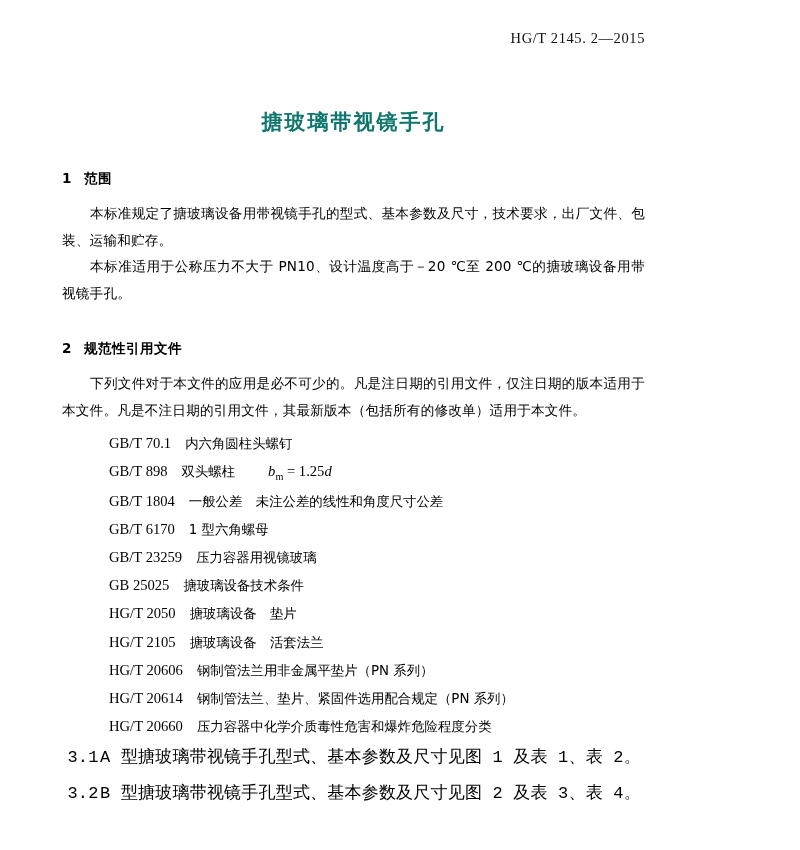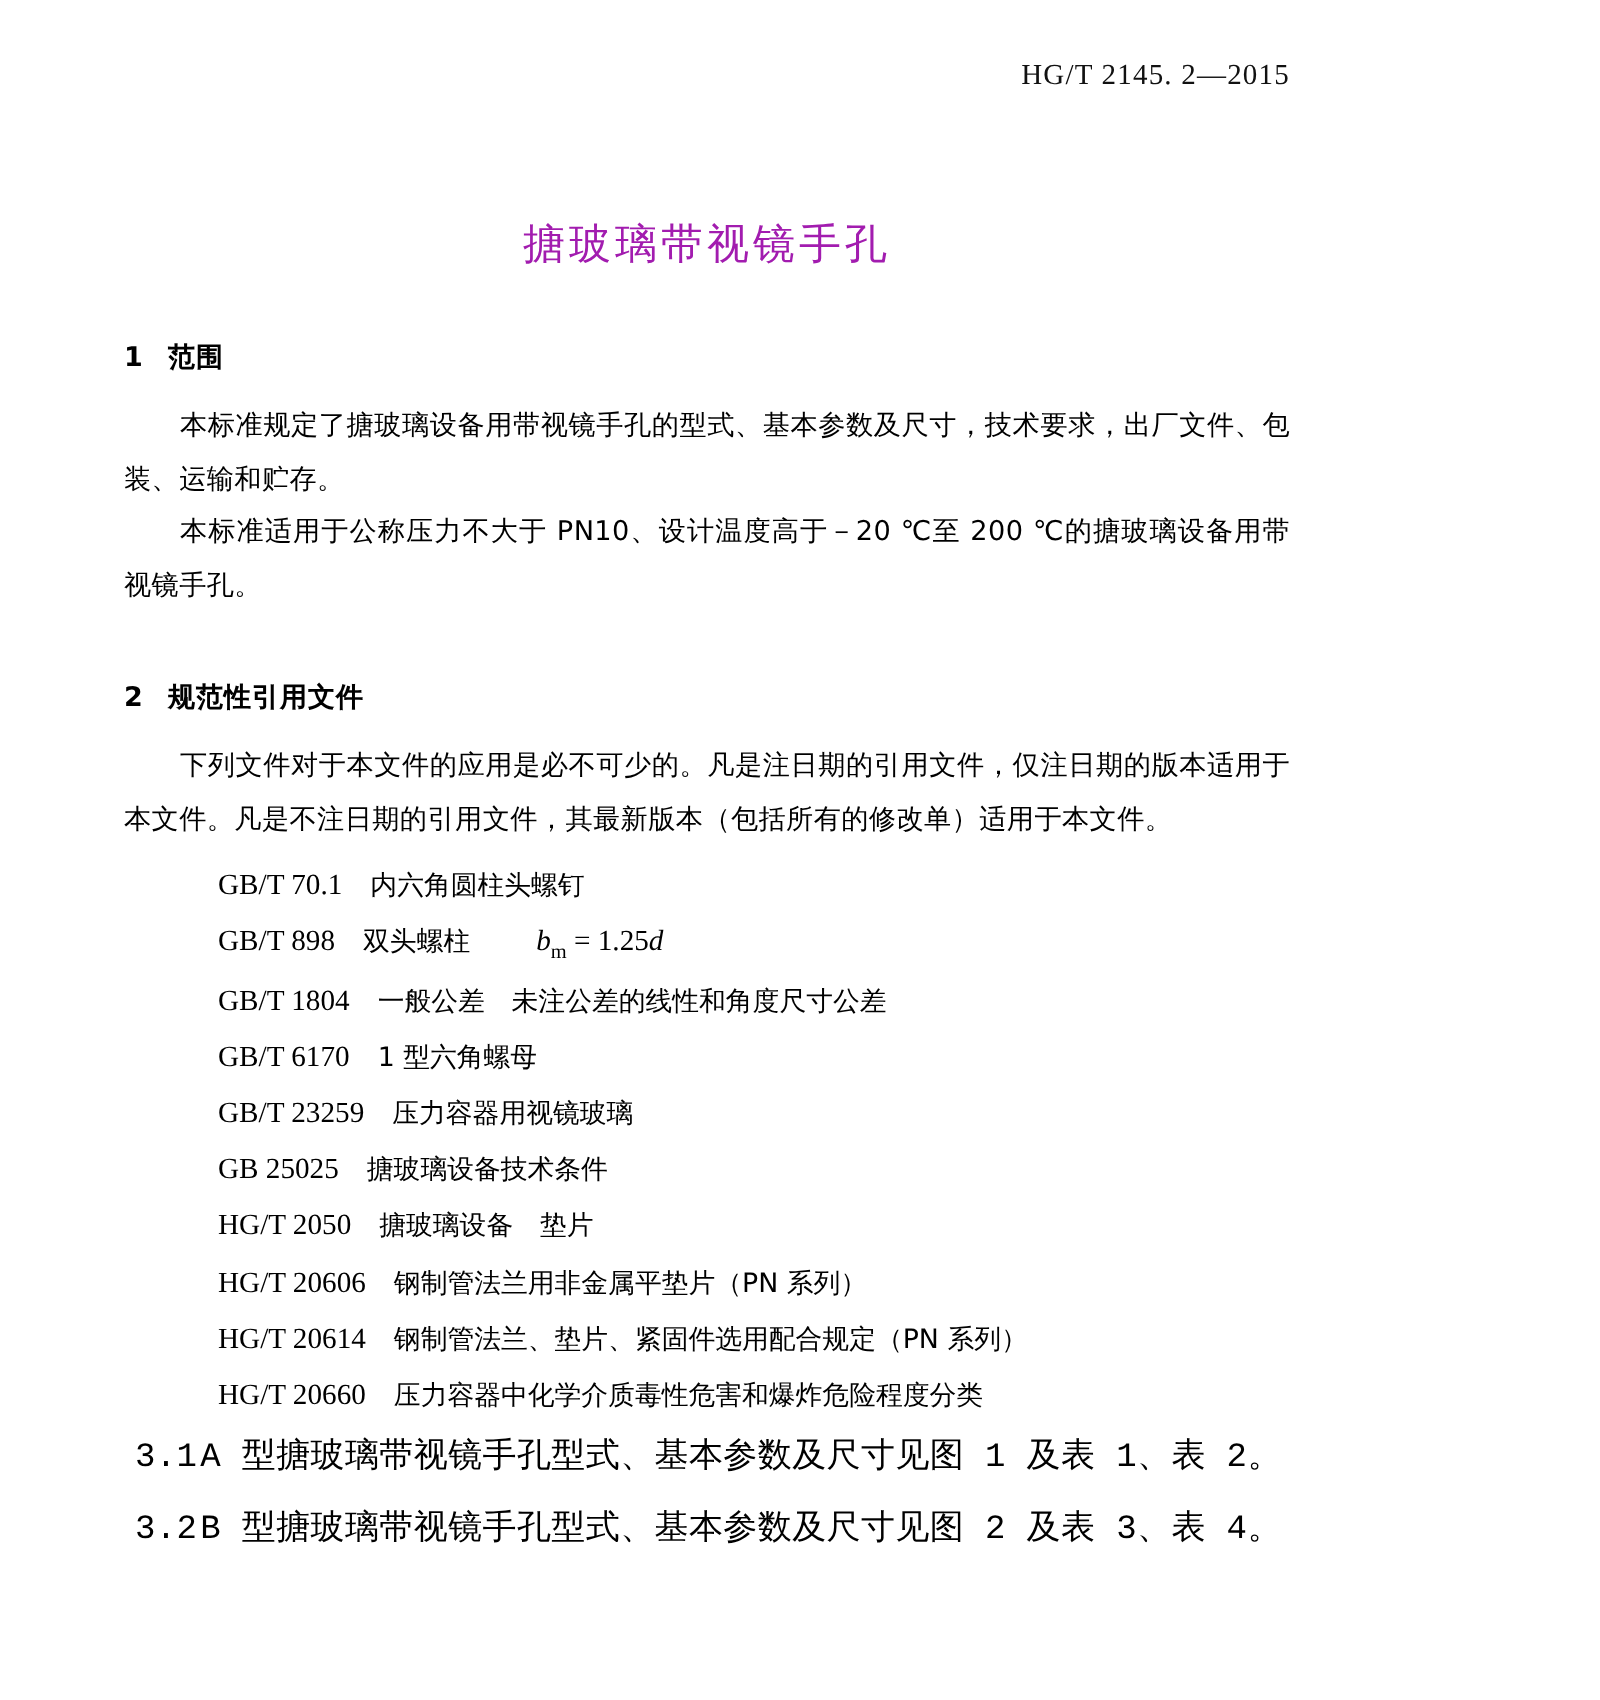--- a/index.html
+++ b/index.html
@@ -30,26 +30,26 @@
   }
   .std-code {
     font-family: "Liberation Serif", serif;
     font-size: 14.5px;
     letter-spacing: 0.6px;
     color: #111;
   }
   .doc-title {
     text-align: center;
     font-family: "DejaVu Sans", sans-serif;
-    font-weight: normal;
+    font-weight: bold;
     font-size: 21px;
     letter-spacing: 2px;
     margin-top: 48px;
     margin-bottom: 0;
-    color: #a21caf;
+    color: #0f766e;
   }
   .section-heading {
     font-family: "DejaVu Sans", sans-serif;
     font-weight: bold;
     font-size: 13.5px;
     letter-spacing: 0.5px;
     margin-top: 34px;
     margin-bottom: 12px;
   }
   .section-heading .num {
@@ -147,20 +147,23 @@
     <li>
       <span class="code">GB/T 23259</span><span class="gap"></span><span class="cn">压力容器用视镜玻璃</span>
     </li>
     <li>
       <span class="code">GB 25025</span><span class="gap"></span><span class="cn">搪玻璃设备技术条件</span>
     </li>
     <li>
       <span class="code">HG/T 2050</span><span class="gap"></span><span class="cn">搪玻璃设备　垫片</span>
     </li>
     <li>
+      <span class="code">HG/T 2105</span><span class="gap"></span><span class="cn">搪玻璃设备　活套法兰</span>
+    </li>
+    <li>
       <span class="code">HG/T 20606</span><span class="gap"></span><span class="cn">钢制管法兰用非金属平垫片（PN 系列）</span>
     </li>
     <li>
       <span class="code">HG/T 20614</span><span class="gap"></span><span class="cn">钢制管法兰、垫片、紧固件选用配合规定（PN 系列）</span>
     </li>
     <li>
       <span class="code">HG/T 20660</span><span class="gap"></span><span class="cn">压力容器中化学介质毒性危害和爆炸危险程度分类</span>
     </li>
   </ul>
 

